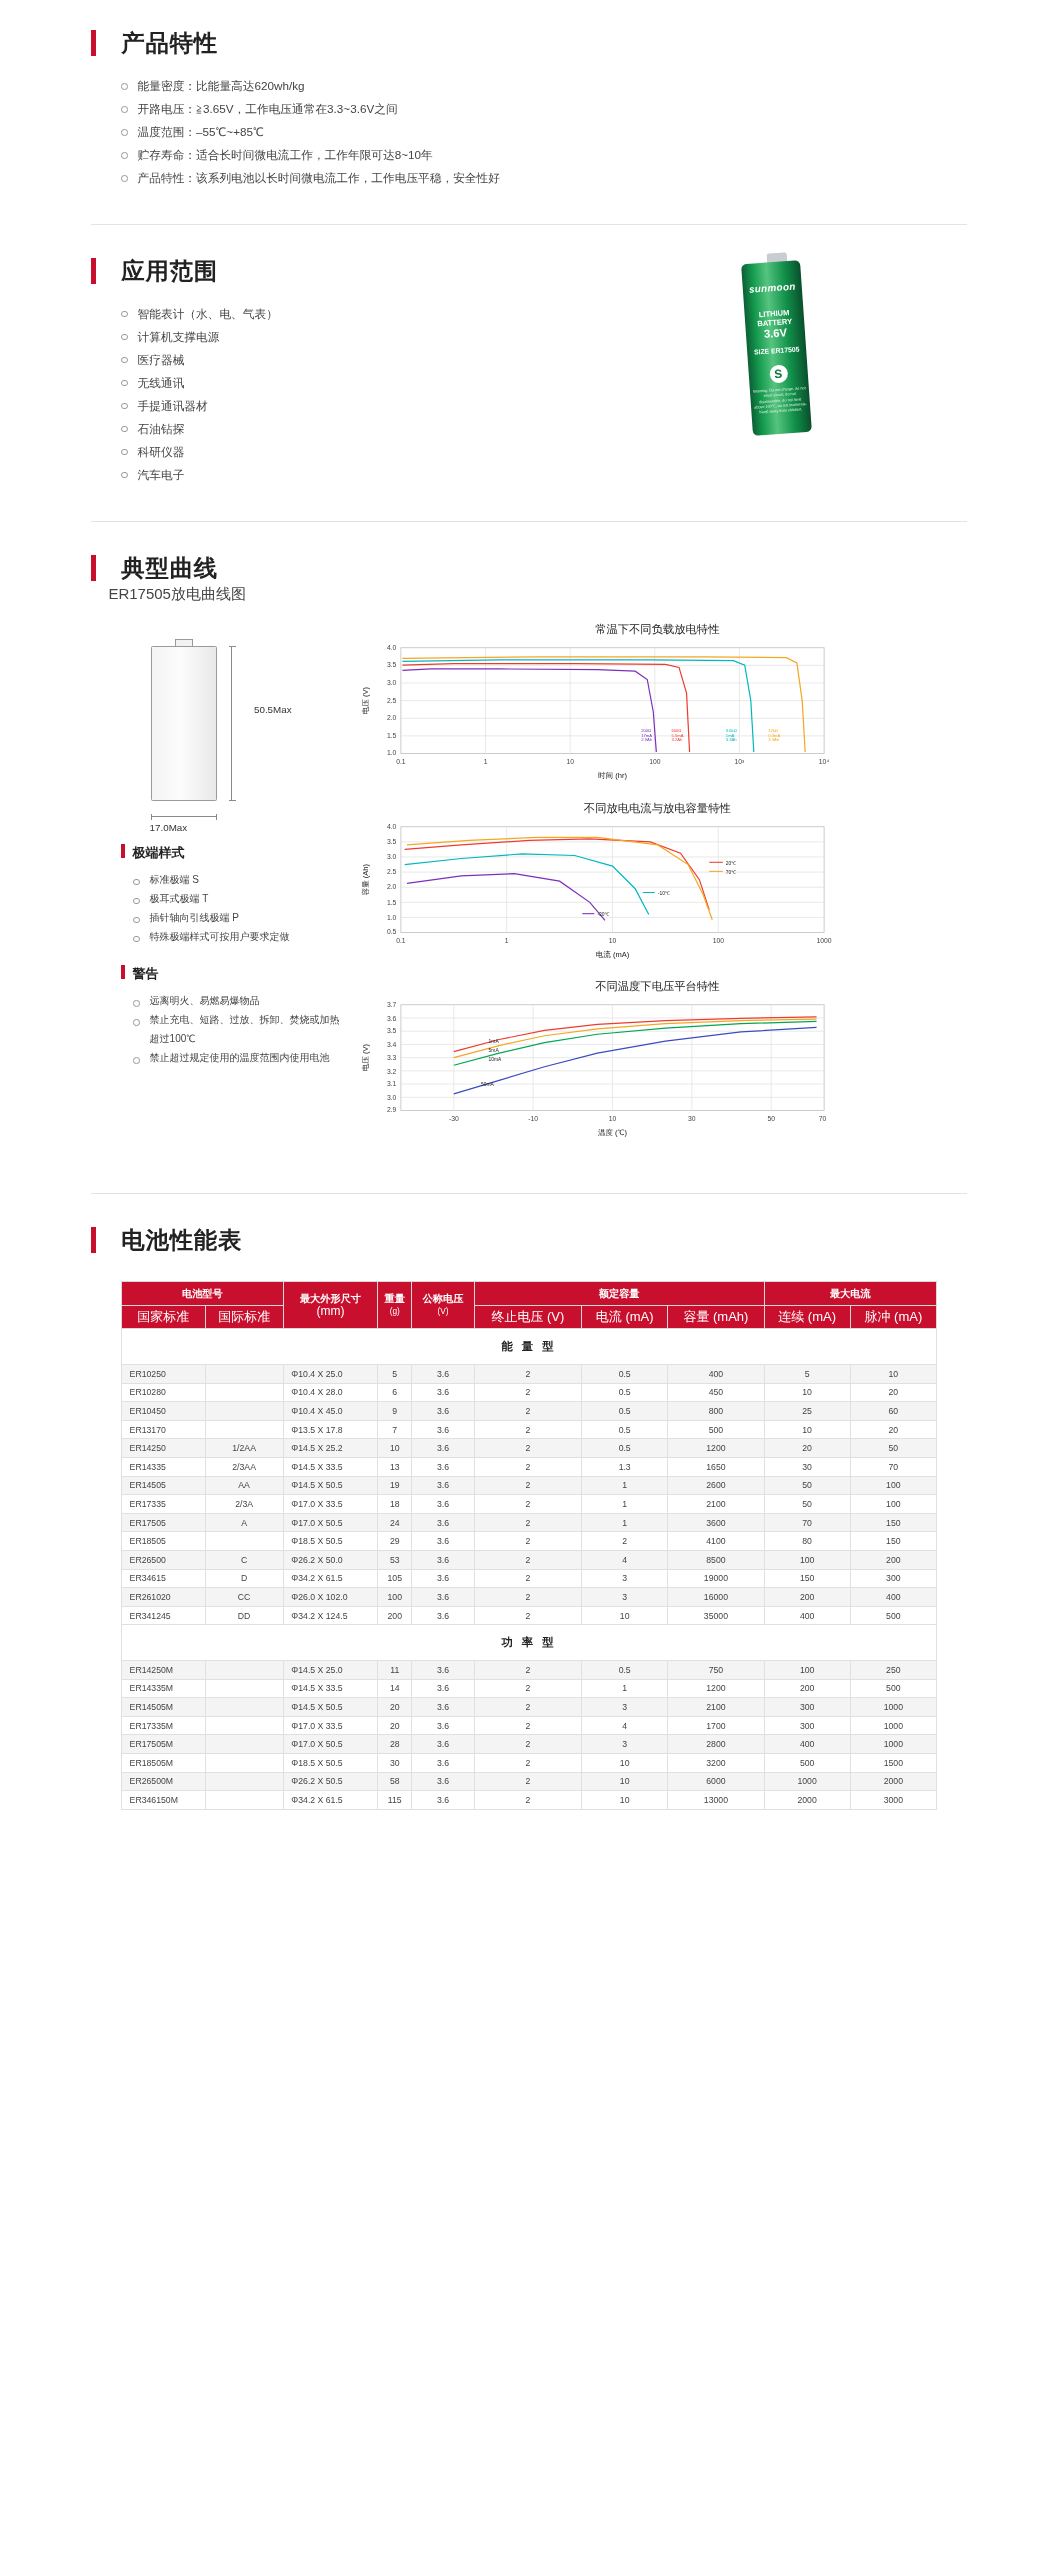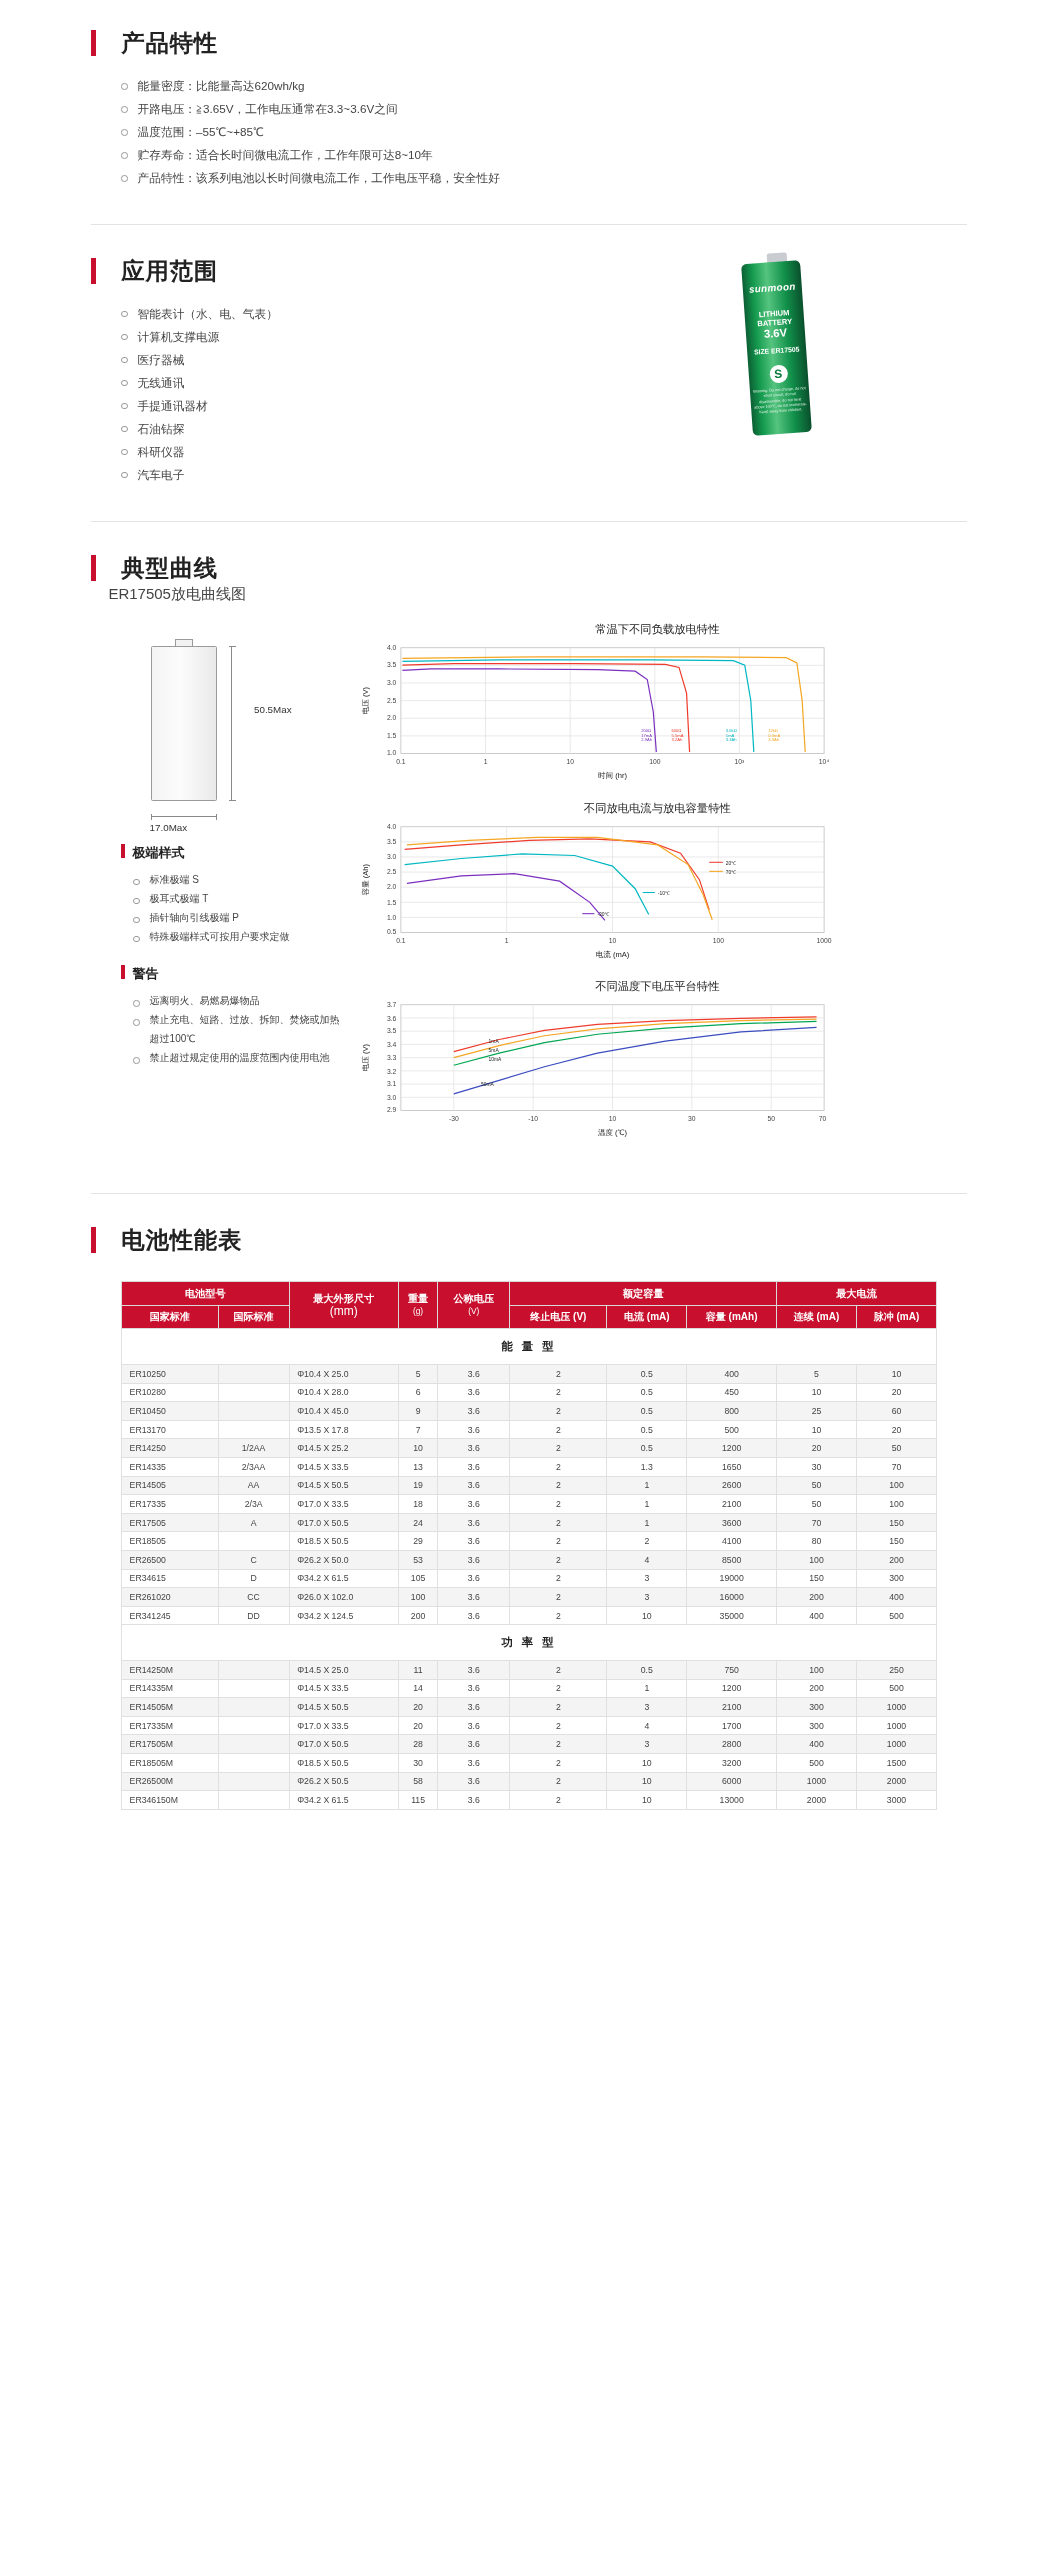--- a/index.html
+++ b/index.html
@@ -248,24 +248,24 @@
   table.perf {
     width: 100%;
     border-collapse: collapse;
     font-size: 8.7px;
     color: #444;
     padding-left: 40px;
   }
   table.perf th {
     background: #c8102e;
     color: #fff;
-    font-weight: bold;
+    font-weight: normal;
     border: 0.8px solid #d9d9d9;
     padding: 5.3px 1.5px;
-    font-size: 10px;
+    font-size: 13px;
     text-align: center;
     line-height: 12px;
   }
   table.perf th.h1 { font-size: 10.2px; font-weight: bold; }
   table.perf td {
     border: 0.8px solid #e0e0e0;
     padding: 3.8px 3px;
     text-align: center;
     background: #fff;
   }

